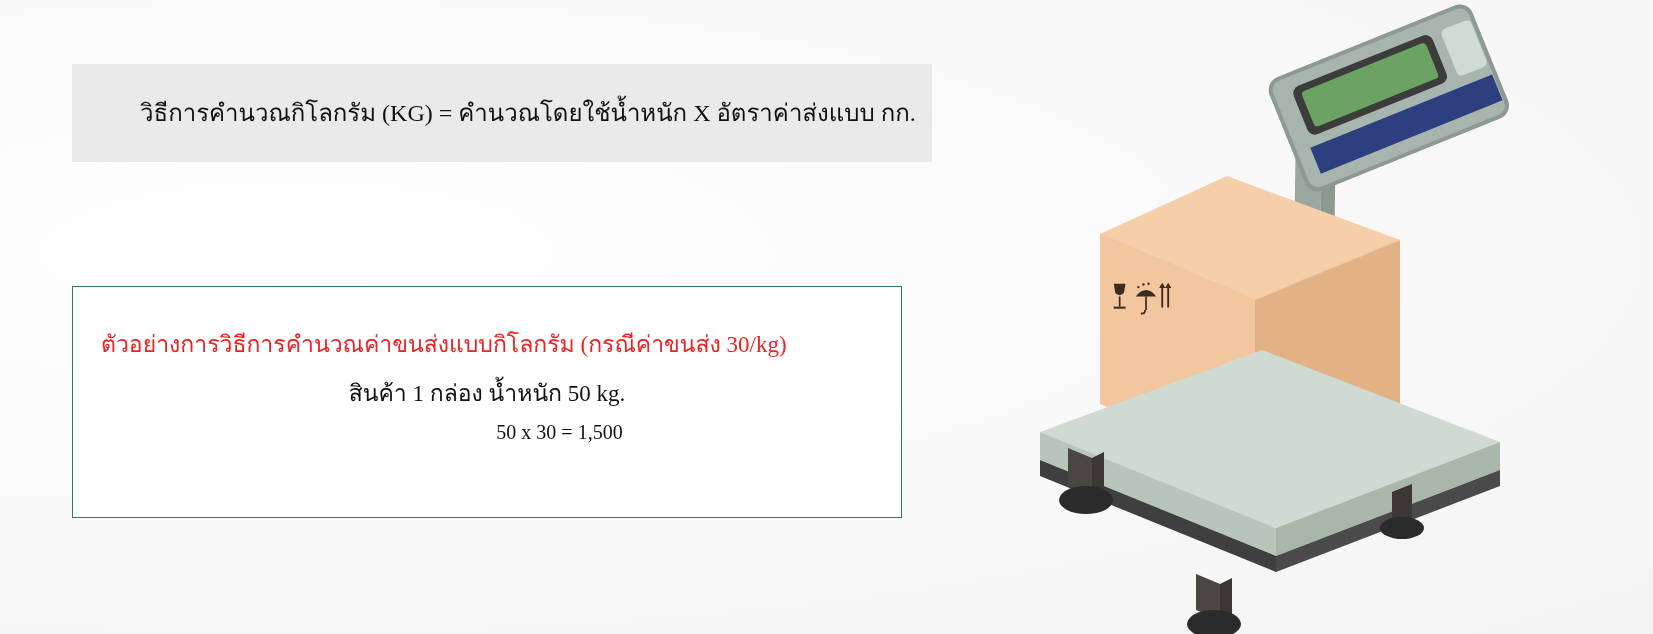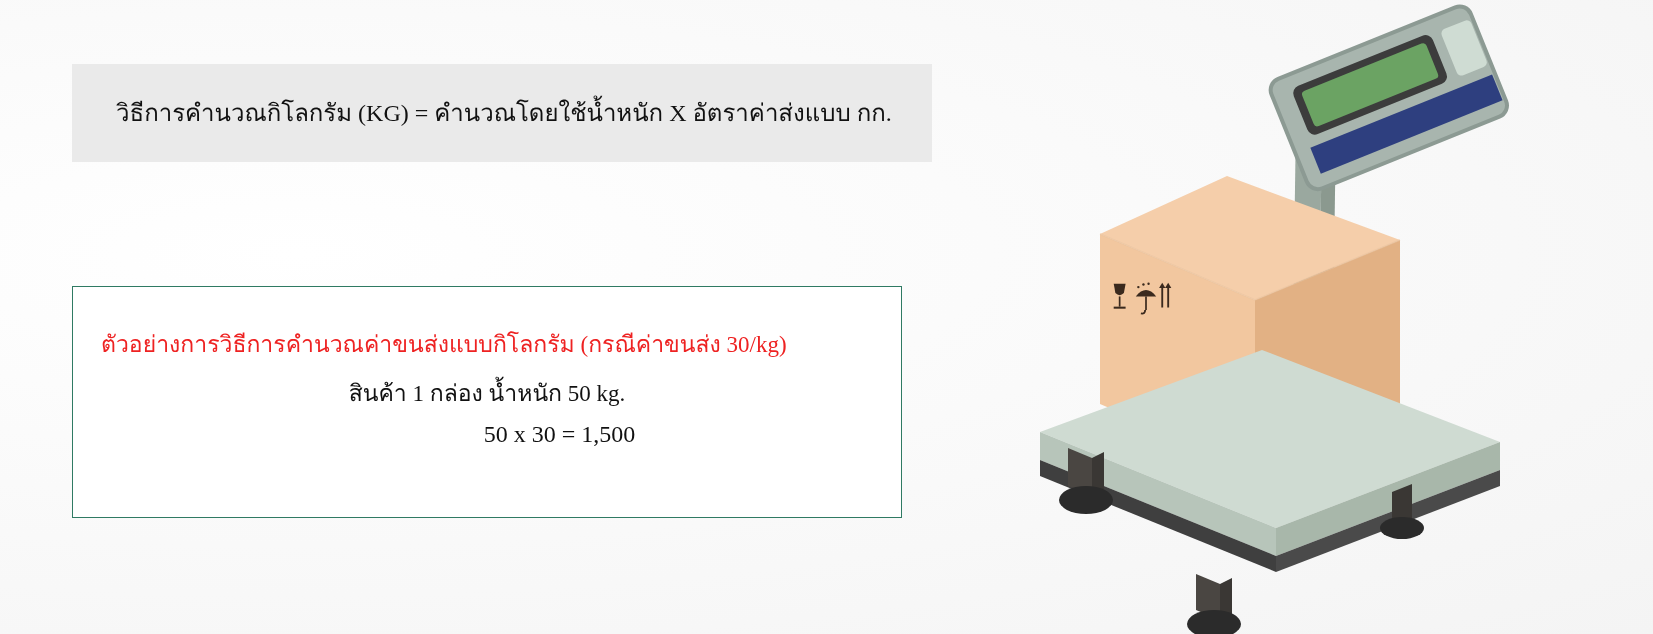--- a/index.html
+++ b/index.html
@@ -44,21 +44,21 @@
     font-size: 25px;
     line-height: 1.2;
     letter-spacing: 0.2px;
   }
 
   .formula-band {
     background: #eaeaea;
     height: 98px;
     display: flex;
     align-items: center;
-    padding-left: 44px;
+    padding-left: 68px;
     box-sizing: border-box;
   }
   .formula-band .formula-text {
     font-size: 24px;
     color: #111111;
     line-height: 1.25;
   }
 
   .example-box {
     position: absolute;
@@ -90,21 +90,21 @@
     font-size: 23px;
     color: #111111;
   }
 
   .example-line-2 {
     position: absolute;
     left: 0;
     right: 0;
     top: 134px;
     text-align: center;
-    font-size: 24px;
+    font-size: 20px;
     color: #111111;
     padding-left: 145px;
     box-sizing: border-box;
   }
 
   
   .illustration {
     position: absolute;
     left: 1000px;
     top: 0;

